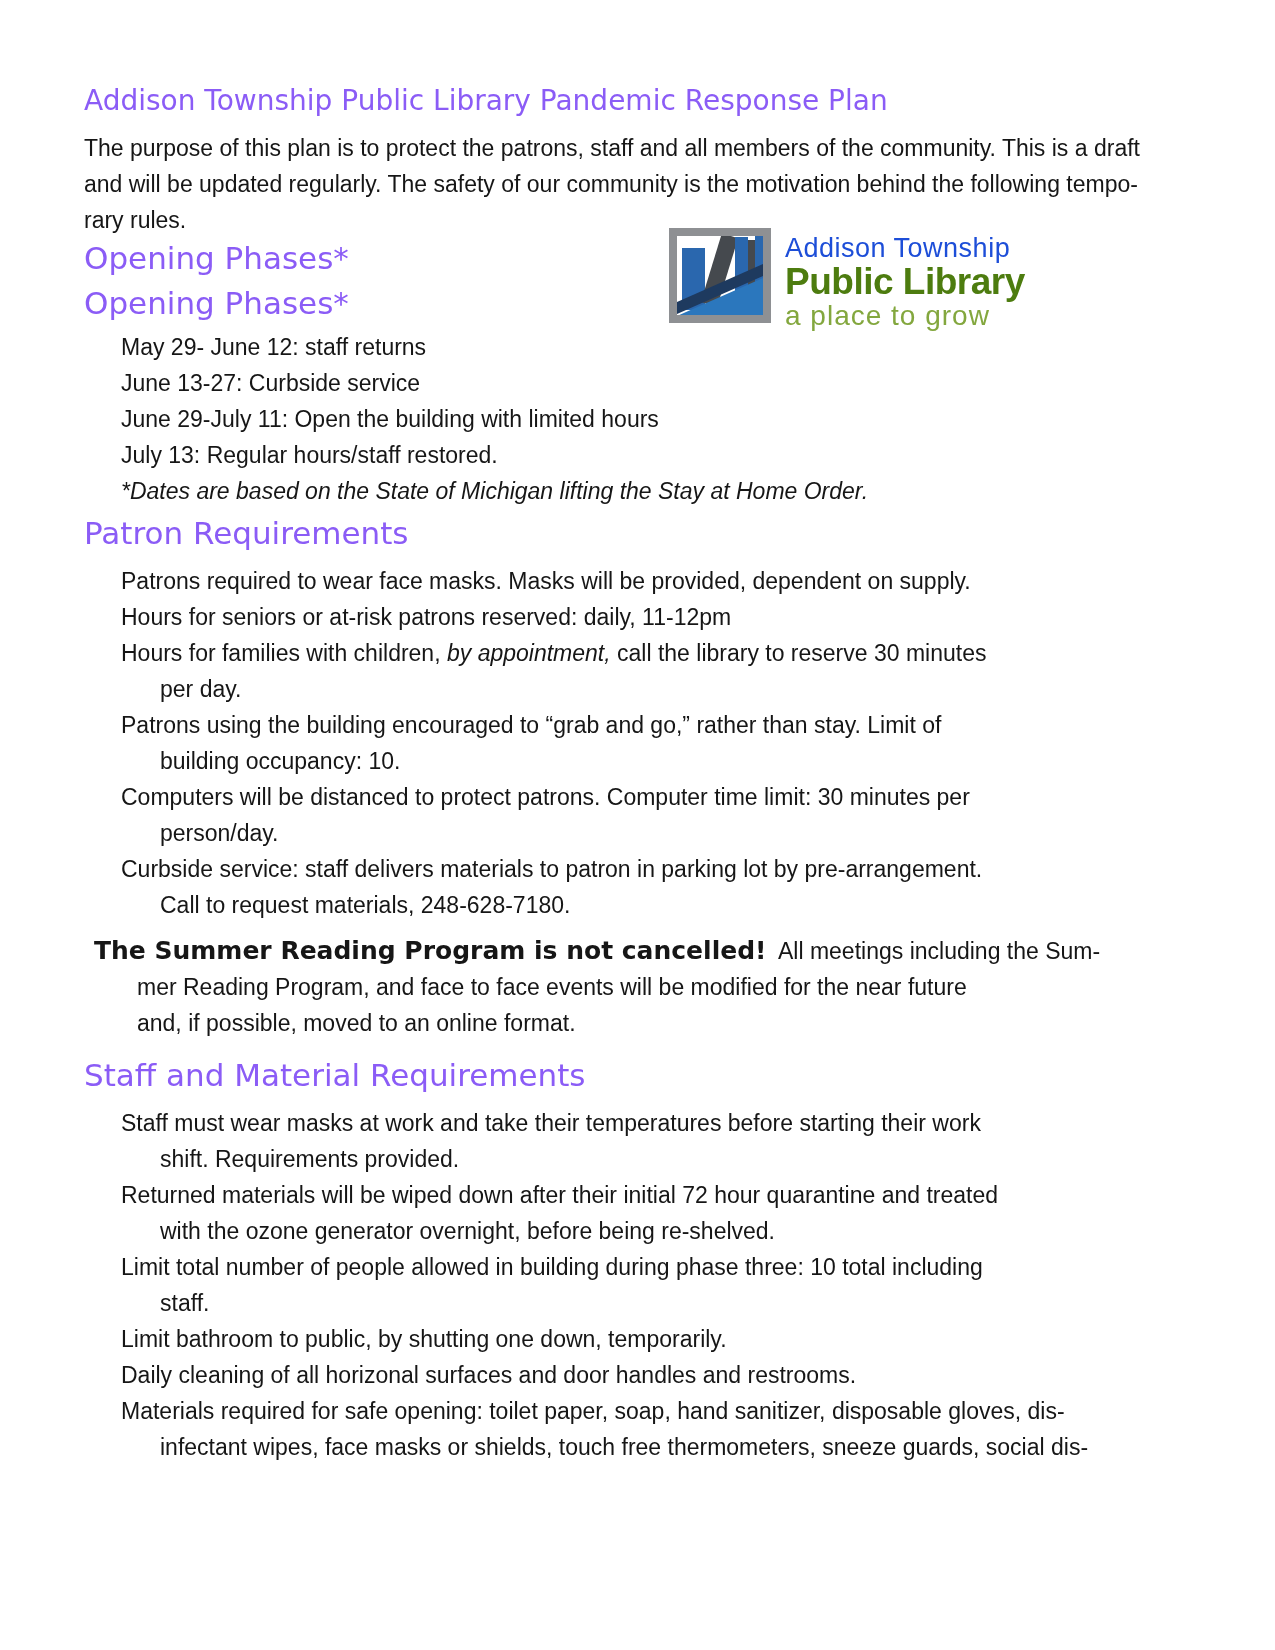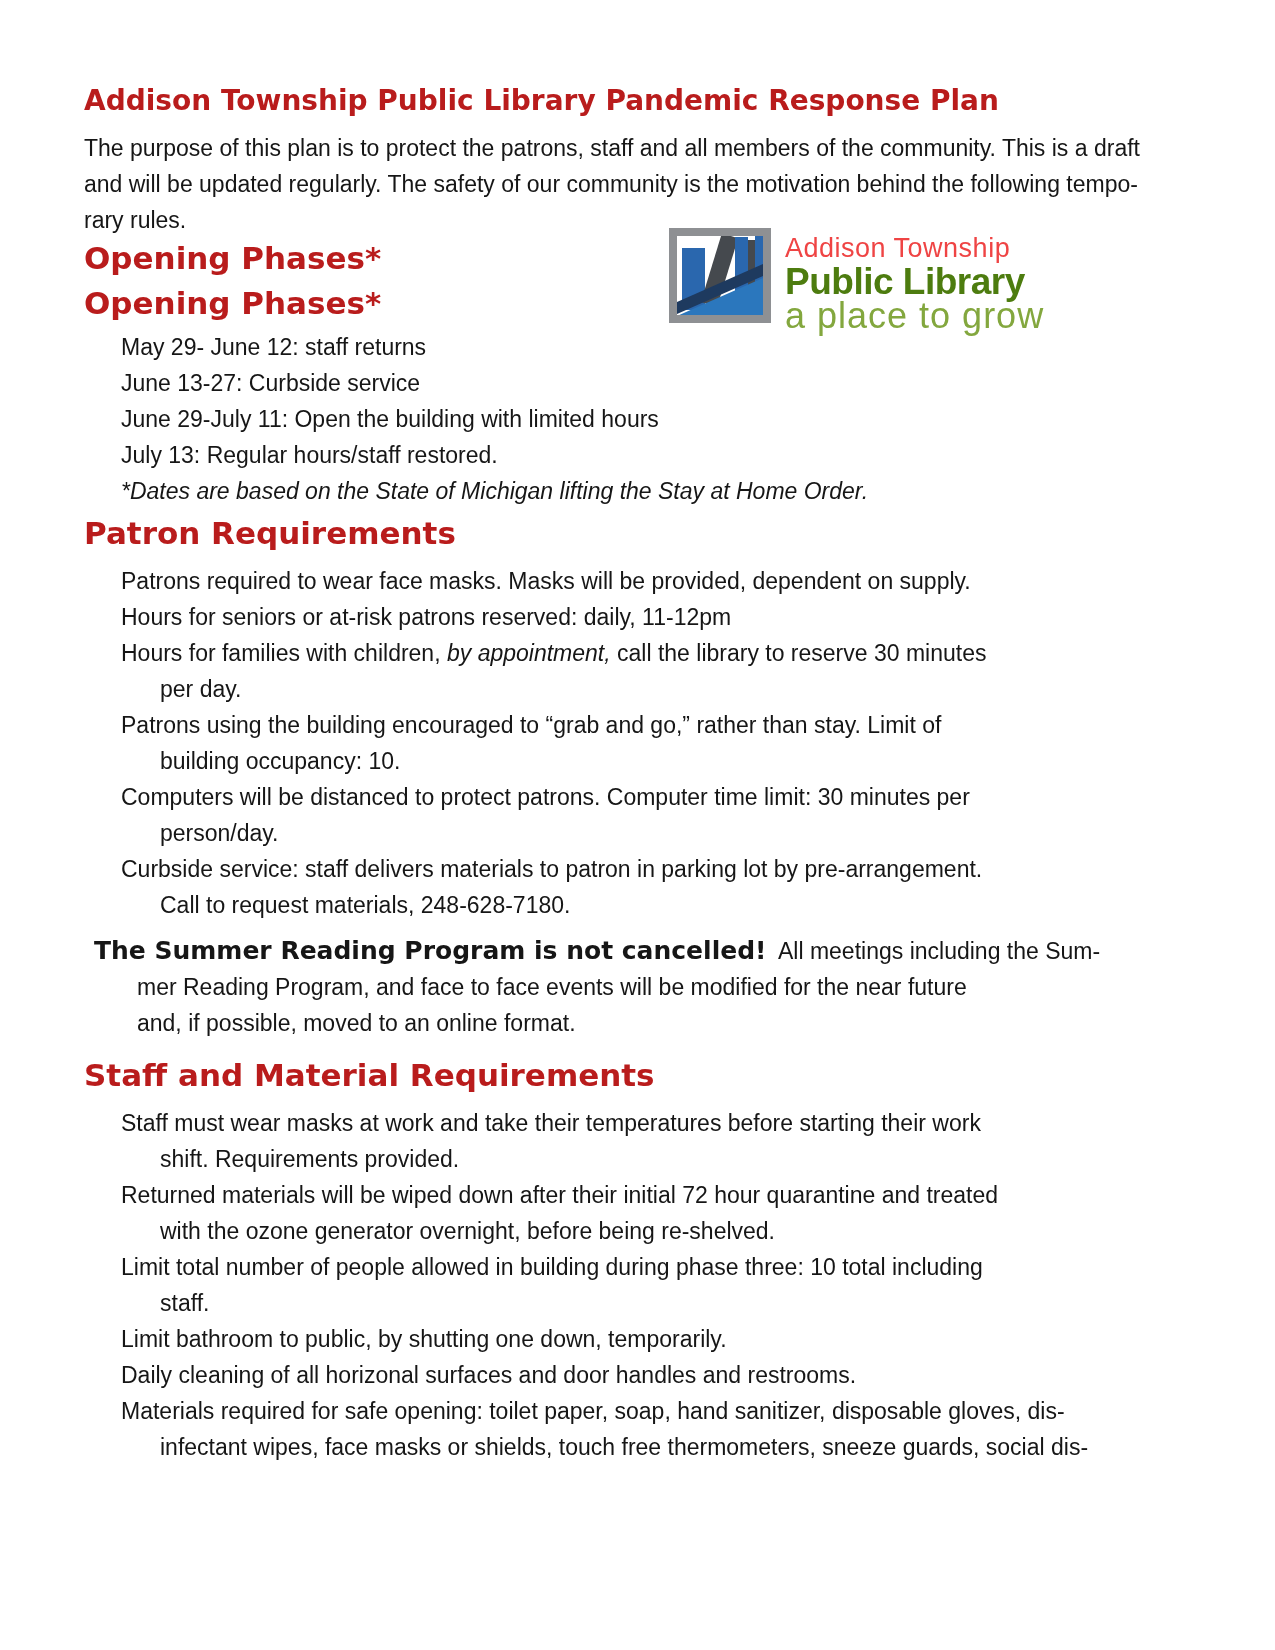--- a/index.html
+++ b/index.html
@@ -2,21 +2,21 @@
 <html><head>
 <meta charset="utf-8">
 <style>
   html,body{margin:0;padding:0;background:#ffffff;}
   body{width:1275px;height:1650px;overflow:hidden;}
   .doc{
     position:relative;box-sizing:border-box;width:1275px;height:1650px;
     padding:84px 60px 0 84px;
     font-family:"Liberation Sans",sans-serif;color:#161616;
   }
-  .h-display{font-family:"DejaVu Sans",sans-serif;font-weight:bold;color:#b91c1c;}
+  .h-display{font-family:"DejaVu Sans",sans-serif;font-weight:normal;color:#8b5cf6;}
   h1.h-display{font-size:28px;line-height:34px;margin:0 0 12px 0;}
   h2.h-display{font-size:31px;line-height:32px;margin:0;}
   .h2a{margin-top:4px !important;}
   .h2b{margin-top:13px !important;}
   .h3-patron{margin-top:8px !important;}
   .h3-staff{margin-top:18px !important;}
   .ln{font-size:23px;line-height:36px;white-space:pre-wrap;}
   .intro{margin-top:0;}
   .ind0{margin-left:0;}
   .ind1{margin-left:37px;}
@@ -24,23 +24,23 @@
   .sum1{margin-left:10px;}
   .sum2{margin-left:53px;}
   .italic{font-style:italic;}
   .boldrun{font-family:"DejaVu Sans",sans-serif;font-weight:bold;font-size:25px;}
   .gap-phases{margin-top:10px;}
   .gap-list{margin-top:14px;}
   .gap-summer{margin-top:10px;}
   .logo{position:absolute;top:228px;left:669px;display:flex;align-items:flex-start;}
   .logo-icon{display:block;}
   .logo-text{margin:6px 0 0 14px;}
-  .logo-line1{font-size:27px;line-height:29px;color:#ef4444;letter-spacing:0.5px;}
+  .logo-line1{font-size:27px;line-height:29px;color:#1d4ed8;letter-spacing:0.5px;}
   .logo-line2{font-size:37px;line-height:38px;color:#4d7c0f;font-weight:bold;letter-spacing:-0.5px;}
-  .logo-line3{font-size:36px;line-height:30px;color:#83a73e;letter-spacing:1px;}
+  .logo-line3{font-size:28px;line-height:30px;color:#83a73e;letter-spacing:1px;}
 </style>
 </head>
 <body>
 
 <div class="doc">
 
   <h1 class="h-display">Addison Township Public Library Pandemic Response Plan</h1>
 
   <div class="intro">
     <div class="ln ind0">The purpose of this plan is to protect the patrons, staff and all members of the community. This is a draft</div>

